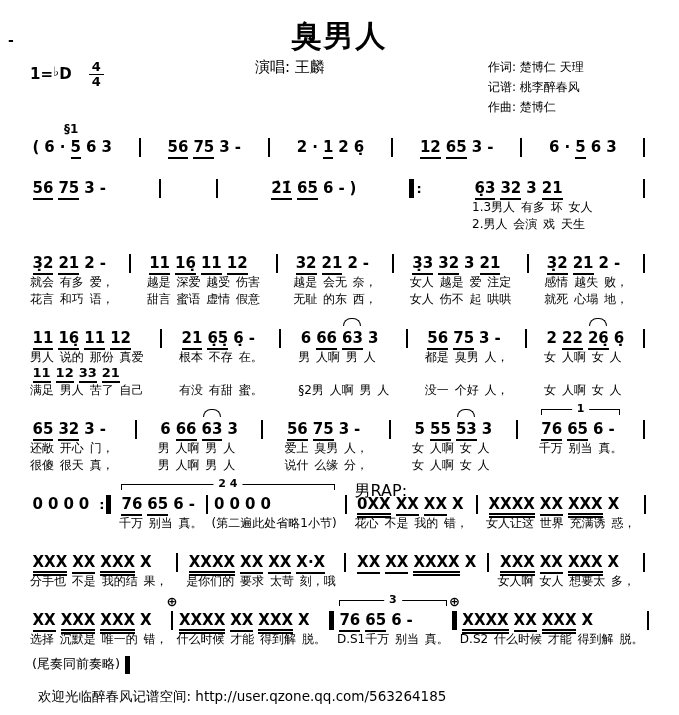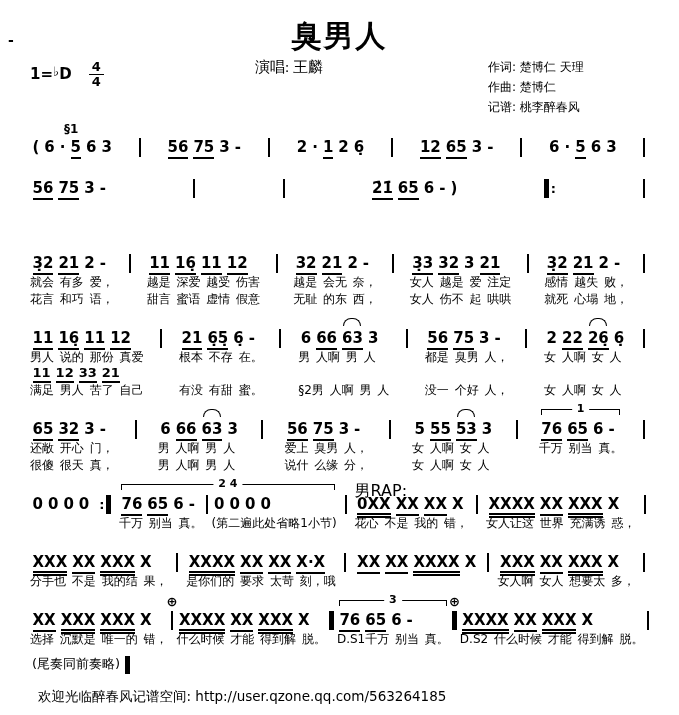--- a/index.html
+++ b/index.html
@@ -5,21 +5,21 @@
   html,body{margin:0;padding:0;background:#e8e8e8;}
   .page{
     width:679px;height:715px;background:#ffffff;box-sizing:border-box;
     padding:6px 30px 0 30px;position:relative;overflow:hidden;
     font-family:"DejaVu Sans",sans-serif;color:#000;
   }
   .corner-dash{position:absolute;left:8px;top:32px;font-size:14px;font-weight:bold;}
   .header{position:relative;height:116px;}
   .title{text-align:center;font-size:30px;font-weight:bold;padding-top:10px;
          font-family:Liberation Mono, monospace;letter-spacing:2px;}
-  .performer{position:absolute;left:225px;top:52px;font-size:15px;white-space:nowrap;font-family:Liberation Serif, serif;}
+  .performer{position:absolute;left:225px;top:52px;font-size:15px;white-space:nowrap;}
   .credits{position:absolute;left:458px;top:52px;font-size:12px;line-height:1.65;white-space:nowrap;}
   .keysig{position:absolute;left:0;top:54px;font-size:15px;font-weight:bold;white-space:nowrap;}
   .flat{vertical-align:3px;font-size:13px;}
   .meter{display:inline-block;vertical-align:middle;text-align:center;margin-left:12px;
          font-size:13px;line-height:1.1;}
   .meter .top{display:block;border-bottom:1.5px solid #000;padding:0 3px;}
   .meter .bot{display:block;padding:0 3px;}
 
   #score{margin-top:2px;}
   .score-line{position:relative;margin-bottom:7px;}
@@ -67,22 +67,22 @@
     <div class="keysig">
       <span>1=</span><span class="flat">♭</span><span>D</span>
       <span class="meter">
         <span class="top">4</span>
         <span class="bot">4</span>
       </span>
     </div>
     <div class="performer">演唱: 王麟</div>
     <div class="credits">
       <div>作词: 楚博仁 天理</div>
+      <div>记谱: 桃李醉春风</div>
       <div>作曲: 楚博仁</div>
-      <div>记谱: 桃李醉春风</div>
     </div>
   </div>
 
   <div id="score">
       <div class="score-line">
         <span class="line-label">§1</span>
         <div class="measures">
           <div class="measure">
             <div class="notes"><span class="tok">(</span><span class="tok">6</span><span class="tok">·</span><span class="tok u1">5</span><span class="tok">6</span><span class="tok">3</span></div>
           </div>
@@ -130,20 +130,25 @@
           </span>
           <div class="measure">
             <div class="notes"><span class="tok u1">2̇1̇</span><span class="tok u1">65</span><span class="tok">6</span><span class="tok">-</span><span class="tok">)</span></div>
             <div class="lyr"></div>
             <div class="lyr"></div>
           </div>
           <span class="barwrap">
             <span class="b-thick"></span>
             <span class="bdots">:</span>
           </span>
+          <div class="measure">
+            <div class="notes"><span class="tok u1">6̣3</span><span class="tok u1">32</span><span class="tok">3</span><span class="tok u1">21</span></div>
+            <div class="lyr">1.3男人 有多 坏 女人</div>
+            <div class="lyr">2.男人 会演 戏 天生</div>
+          </div>
           <span class="barwrap">
             <span class="b-thin"></span>
           </span>
         </div>
       </div>
       <div class="score-line">
         <div class="measures">
           <div class="measure">
             <div class="notes"><span class="tok u1">3̣2</span><span class="tok u1">21</span><span class="tok">2</span><span class="tok">-</span></div>
             <div class="lyr">就会 有多 爱，</div>

